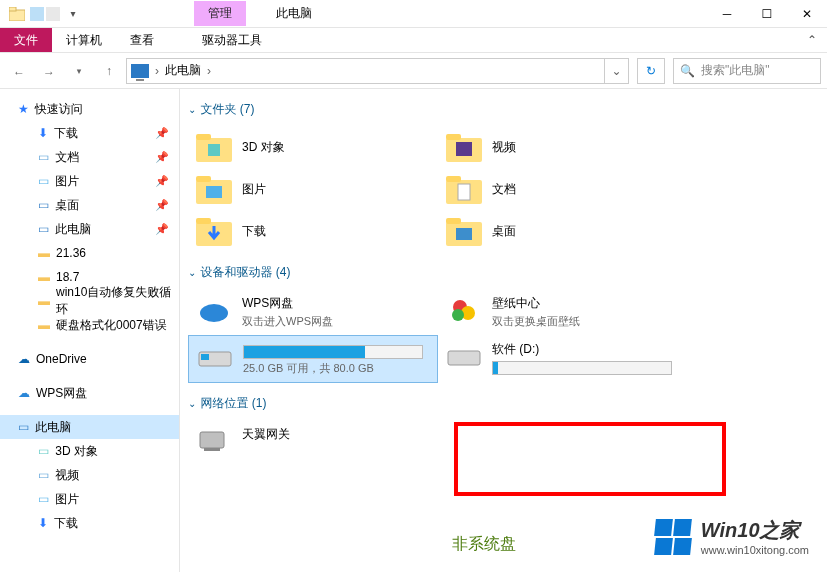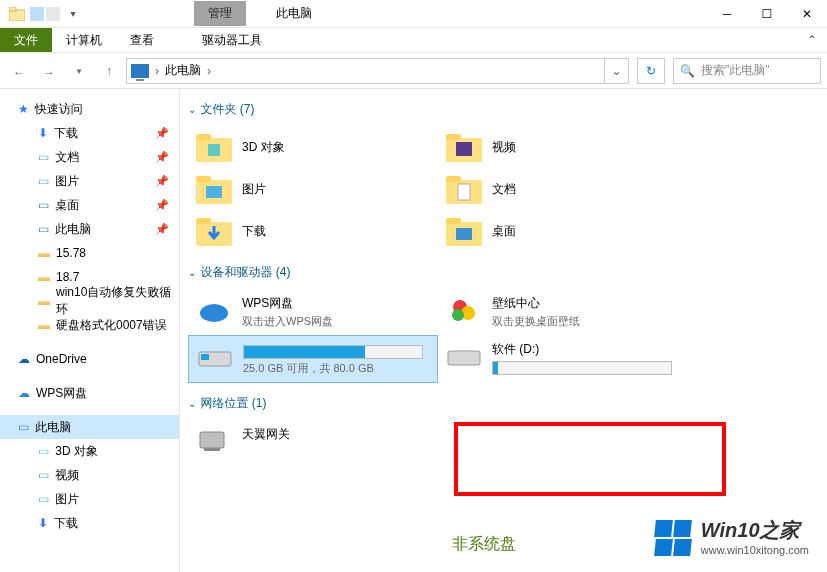--- a/index.html
+++ b/index.html
@@ -2,29 +2,29 @@
 <html><head>
 <meta charset="utf-8">
 <style>
 * { box-sizing: border-box; margin: 0; padding: 0; font-family: "Microsoft YaHei", "Segoe UI", sans-serif; }
 body { width: 827px; height: 572px; background: #fff; overflow: hidden; position: relative; font-size: 12px; color: #000; }
 
 
 .titlebar { height: 28px; display: flex; align-items: center; background: #fff; border-bottom: 1px solid #e5e5e5; }
 .qat { display: flex; align-items: center; gap: 2px; padding-left: 6px; }
 .qat .icon-btn { width: 22px; height: 22px; display: flex; align-items: center; justify-content: center; }
-.tab-pill { margin-left: 110px; background: #a3a3a3; color: #222; padding: 4px 14px; font-size: 12px; }
+.tab-pill { margin-left: 110px; background: #f0abfc; color: #222; padding: 4px 14px; font-size: 12px; }
 .tab-title { margin-left: 30px; font-size: 12px; color: #000; }
 .win-controls { margin-left: auto; display: flex; }
 .win-controls div { width: 40px; height: 28px; display: flex; align-items: center; justify-content: center; }
 
 
 .ribbon { height: 25px; display: flex; align-items: stretch; border-bottom: 1px solid #e5e5e5; }
 .ribbon .tab { padding: 0 14px; display: flex; align-items: center; font-size: 12px; }
-.ribbon .tab.file { background: #4d7c0f; color: #fff; }
+.ribbon .tab.file { background: #be185d; color: #fff; }
 
 
 .navbar { height: 36px; display: flex; align-items: center; gap: 4px; padding: 0 6px; border-bottom: 1px solid #e5e5e5; }
 .nav-arrow { width: 26px; height: 26px; display: flex; align-items: center; justify-content: center; color: #666; }
 .address { flex: 1; height: 26px; border: 1px solid #ccc; display: flex; align-items: center; padding: 0 4px; gap: 6px; }
 .address .pc-icon { width: 18px; height: 14px; background: #2b79c4; position: relative; }
 .address .pc-icon::after { content: ""; position: absolute; bottom: -3px; left: 5px; width: 8px; height: 2px; background: #888; }
 .dropdown { width: 24px; height: 26px; border: 1px solid #ccc; border-left: none; display: flex; align-items: center; justify-content: center; color: #666; }
 .refresh { width: 28px; height: 26px; border: 1px solid #ccc; margin-left: 4px; display: flex; align-items: center; justify-content: center; color: #0078d7; }
 .search { width: 148px; height: 26px; border: 1px solid #ccc; margin-left: 4px; display: flex; align-items: center; padding: 0 6px; color: #888; gap: 6px; }
@@ -51,21 +51,21 @@
 .device-item { width: 250px; padding: 6px 8px; display: flex; gap: 10px; }
 .device-item .info { flex: 1; }
 .device-item .sub { color: #666; font-size: 11px; margin-top: 2px; }
 .device-item.wide { width: 250px; }
 .progress { width: 180px; height: 14px; border: 1px solid #bbb; background: #f4f4f4; margin-top: 3px; }
 .progress .bar { height: 100%; background: #1ba1e2; }
 .icon-folder { display: inline-block; position: relative; }
 .icon-folder svg { display: block; }
 
 
-.watermark { position: absolute; right: 18px; bottom: 16px; display: flex; align-items: flex-end; gap: 10px; }
+.watermark { position: absolute; right: 18px; bottom: 16px; display: flex; align-items: center; gap: 10px; }
 .win-logo { width: 36px; height: 36px; display: grid; grid-template-columns: 1fr 1fr; grid-template-rows: 1fr 1fr; gap: 2px; }
 .win-logo div { background: #0a78d4; transform: skewX(-6deg); }
 .red-box { position: absolute; border: 4px solid #ff0000; }
 .red-text { position: absolute; color: #4d7c0f; font-size: 16px; }
 
 </style>
 </head>
 <body>
 
 <div class="titlebar">
@@ -145,21 +145,21 @@
       <span>桌面</span>
       <span class="pin">📌</span>
     </div>
     <div class="side-item sub">
       <span style="color:#2b79c4">▭</span>
       <span>此电脑</span>
       <span class="pin">📌</span>
     </div>
     <div class="side-item sub">
       <span style="color:#f7c65e">▬</span>
-      <span>15.78</span>
+      <span>21.36</span>
     </div>
     <div class="side-item sub">
       <span style="color:#f7c65e">▬</span>
       <span>18.7</span>
     </div>
     <div class="side-item sub">
       <span style="color:#f7c65e">▬</span>
       <span>win10自动修复失败循环</span>
     </div>
     <div class="side-item sub">

